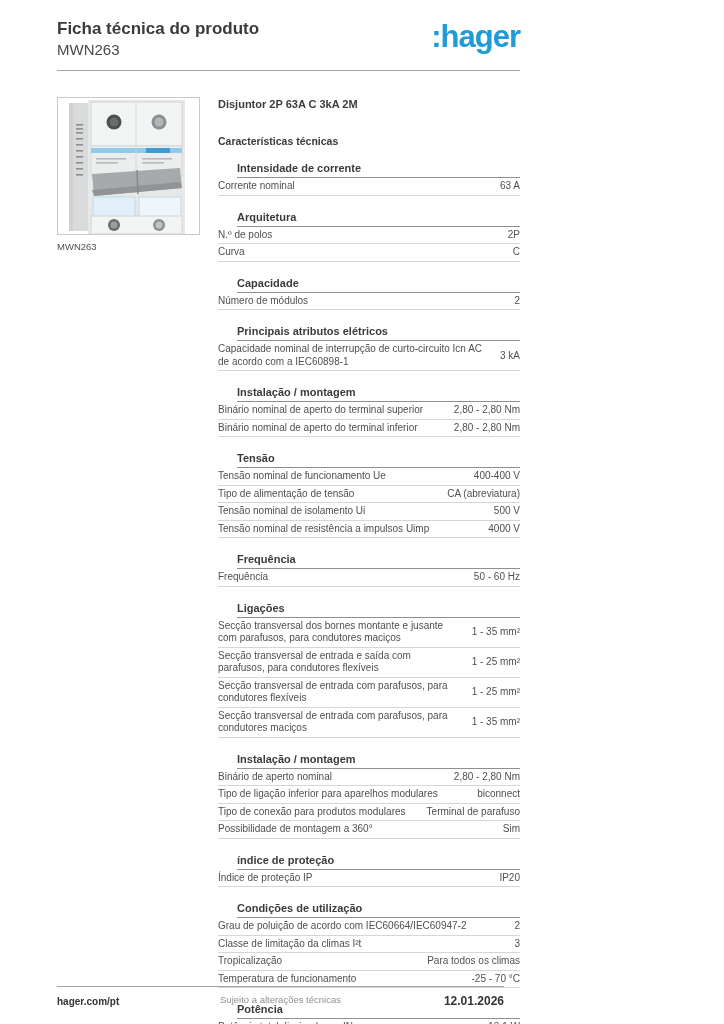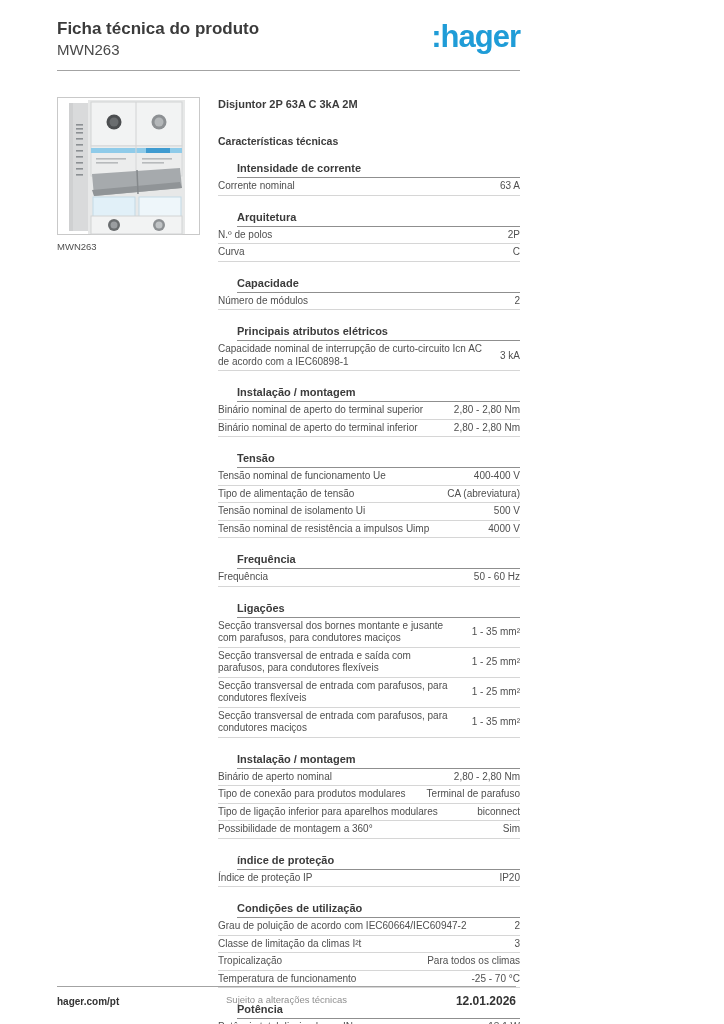--- a/index.html
+++ b/index.html
@@ -93,21 +93,21 @@
     font-size: 10px;
     line-height: 12.5px;
   }
   .spec-label { color: #4f4f4f; }
   .spec-value { color: #4f4f4f; white-space: nowrap; text-align: right; }
 
   
   .footer {
     position: absolute;
     left: 57px;
-    right: 60px;
+    right: 72px;
     top: 986px;
   }
   .footer-rule { border: none; border-top: 1px solid #a3a3a3; }
   .footer-row {
     position: relative;
     margin-top: 7px;
     display: flex;
     justify-content: space-between;
     align-items: baseline;
   }
@@ -286,26 +286,26 @@
                 <span class="spec-value">1 - 35 mm²</span>
               </div>
             </div>
             <div class="section">
               <div class="section-heading">Instalação / montagem</div>
               <div class="spec-row">
                 <span class="spec-label">Binário de aperto nominal</span>
                 <span class="spec-value">2,80 - 2,80 Nm</span>
               </div>
               <div class="spec-row">
+                <span class="spec-label">Tipo de ligação inferior para aparelhos modulares</span>
+                <span class="spec-value">biconnect</span>
+              </div>
+              <div class="spec-row">
                 <span class="spec-label">Tipo de conexão para produtos modulares</span>
                 <span class="spec-value">Terminal de parafuso</span>
-              </div>
-              <div class="spec-row">
-                <span class="spec-label">Tipo de ligação inferior para aparelhos modulares</span>
-                <span class="spec-value">biconnect</span>
               </div>
               <div class="spec-row">
                 <span class="spec-label">Possibilidade de montagem a 360°</span>
                 <span class="spec-value">Sim</span>
               </div>
             </div>
             <div class="section">
               <div class="section-heading">índice de proteção</div>
               <div class="spec-row">
                 <span class="spec-label">Índice de proteção IP</span>

